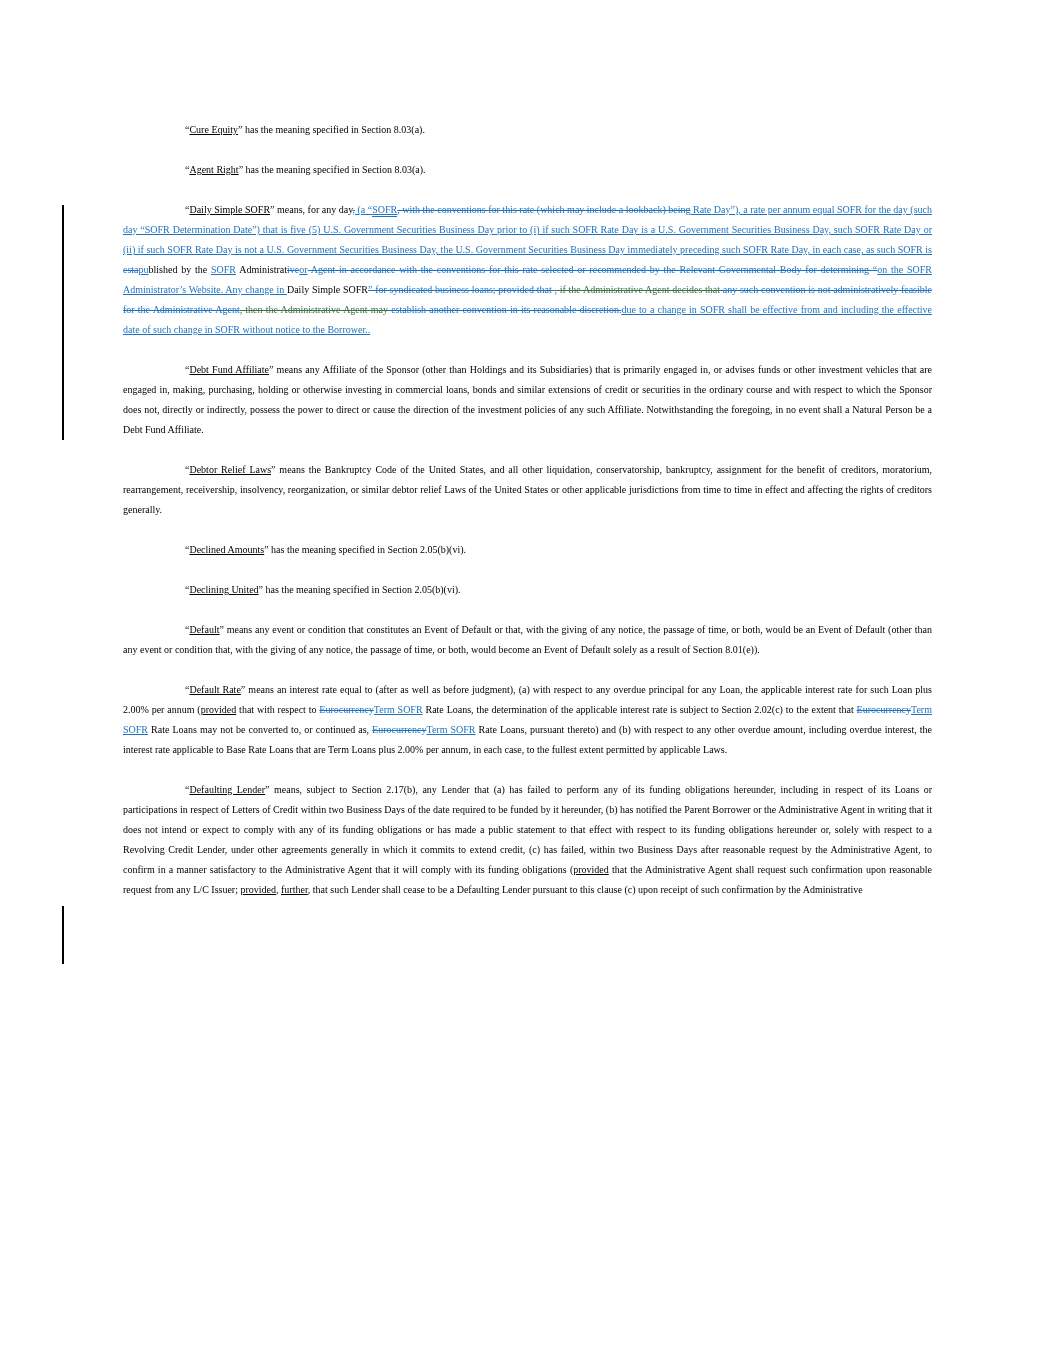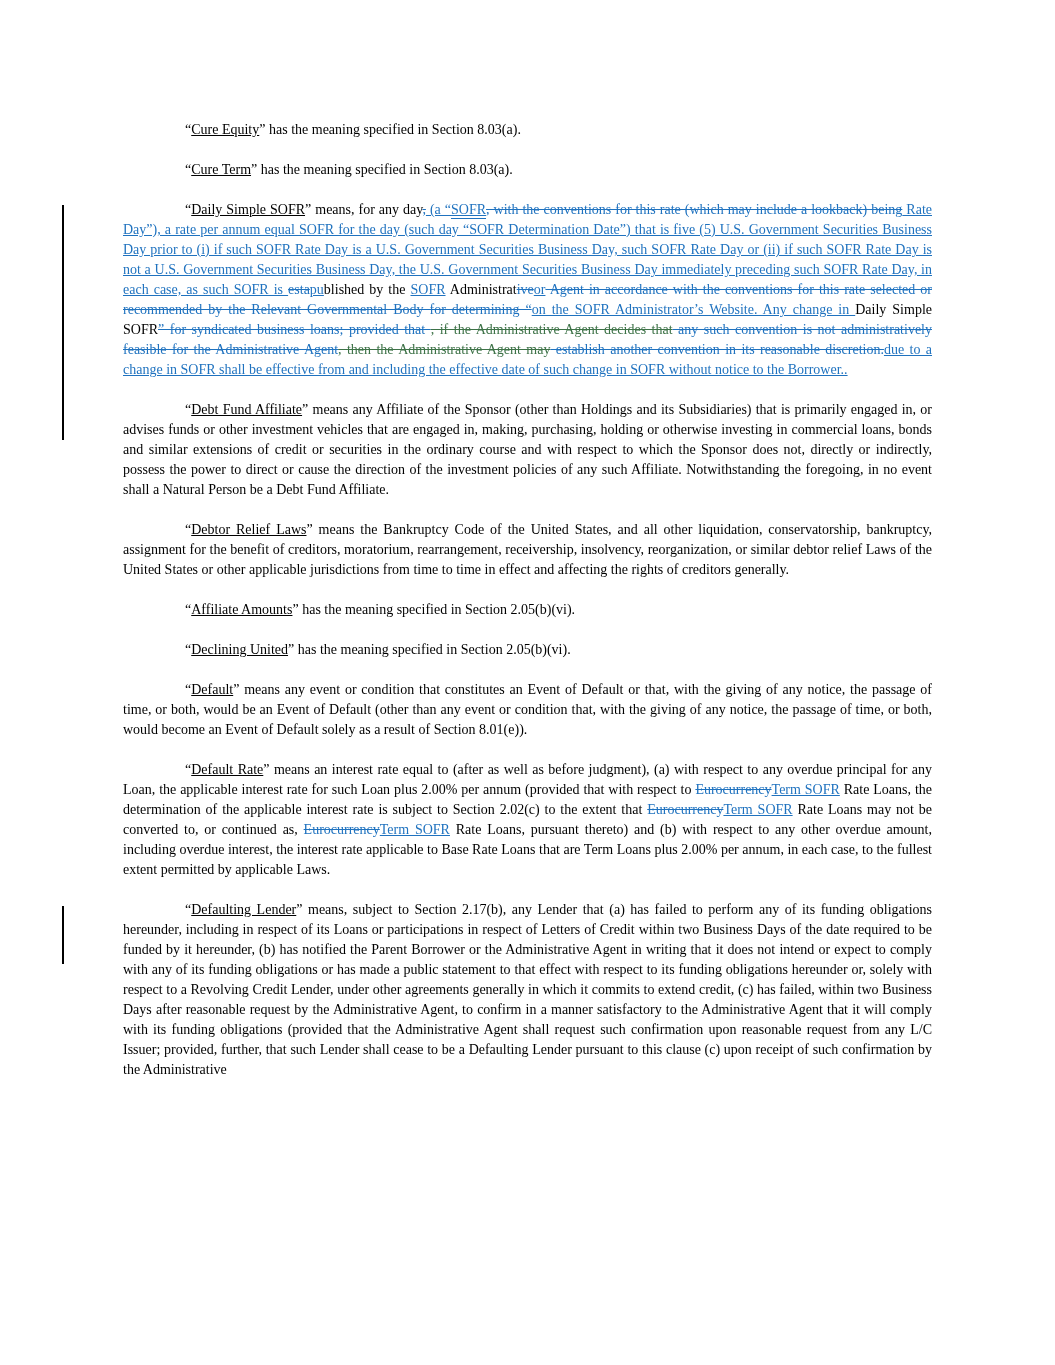--- a/index.html
+++ b/index.html
@@ -10,28 +10,28 @@
     font-family:"Liberation Serif", serif;
     color:#000000;
     overflow:hidden;
   }
   .content{
     position:absolute;
     left:123px;top:120px;width:809px;
   }
   .para{
     margin:0 0 20px 0;
-    font-size:14px;
+    font-size:10px;
     line-height:20px;
     text-align:justify;
     text-indent:62px;
   }
   .r-n{}
   .r-term{text-decoration:underline;}
-  .r-u{}
+  .r-u{text-decoration:underline;}
   .r-ins{color:var(--ins,#1f72bf);text-decoration:underline;}
   .r-insterm{
     color:var(--ins,#1f72bf);
     text-decoration:underline;
     border-bottom:1px solid var(--ins,#1f72bf);
     padding-bottom:1px;
   }
   .r-delb{color:var(--delb,#1f72bf);text-decoration:line-through;}
   .r-delg{color:var(--delg,#3d7247);text-decoration:line-through;}
   .change-bar{
@@ -42,23 +42,23 @@
 </style>
 </head>
 <body>
 
 <div class="page">
   <div class="change-bar" style="top: 205px; height: 235px; background: rgb(0, 0, 0);"></div>
   <div class="change-bar" style="top: 906px; height: 58px; background: rgb(0, 0, 0);"></div>
 
   <div class="content">
     <p class="para"><span class="r-n">“</span><span class="r-term">Cure Equity</span><span class="r-n">” has the meaning specified in Section 8.03(a).</span></p>
-    <p class="para"><span class="r-n">“</span><span class="r-term">Cure Term</span><span class="r-n">” has the meaning specified in Section 8.03(a).</span></p>
+    <p class="para"><span class="r-n">“</span><span class="r-term">Agent Right</span><span class="r-n">” has the meaning specified in Section 8.03(a).</span></p>
     <p class="para"><span class="r-n">“</span><span class="r-term">Daily Simple SOFR</span><span class="r-n">” means, for any day</span><span class="r-delb">,</span><span class="r-ins"> (a “</span><span class="r-insterm">SOFR</span><span class="r-delb">, with the conventions for this rate (which may include a lookback) being</span><span class="r-ins"> Rate Day”), a rate per annum equal SOFR for the day (such day “SOFR Determination Date”) that is five (5) U.S. Government Securities Business Day prior to (i) if such SOFR Rate Day is a U.S. Government Securities Business Day, such SOFR Rate Day or (ii) if such SOFR Rate Day is not a U.S. Government Securities Business Day, the U.S. Government Securities Business Day immediately preceding such SOFR Rate Day, in each case, as such SOFR is </span><span class="r-delb">esta</span><span class="r-ins">pu</span><span class="r-n">blished by the </span><span class="r-ins">SOFR</span><span class="r-n"> Administrat</span><span class="r-delb">ive</span><span class="r-ins">or</span><span class="r-delb"> Agent in accordance with the conventions for this rate selected or recommended by the Relevant Governmental Body for determining “</span><span class="r-ins">on the SOFR Administrator’s Website.  Any change in </span><span class="r-n">Daily Simple SOFR</span><span class="r-delb">” for syndicated business loans; provided that </span><span class="r-delg">, if the Administrative Agent decides that</span><span class="r-delb"> any such convention is not administratively feasible for the Administrative Agent</span><span class="r-delg">, then the Administrative Agent may</span><span class="r-delb"> establish another convention in its reasonable discretion.</span><span class="r-ins">due to a change in SOFR shall be effective from and including the effective date of such change in SOFR without notice to the Borrower..</span></p>
     <p class="para"><span class="r-n">“</span><span class="r-term">Debt Fund Affiliate</span><span class="r-n">” means any Affiliate of the Sponsor (other than Holdings and its Subsidiaries) that is primarily engaged in, or advises funds or other investment vehicles that are engaged in, making, purchasing, holding or otherwise investing in commercial loans, bonds and similar extensions of credit or securities in the ordinary course and with respect to which the Sponsor does not, directly or indirectly, possess the power to direct or cause the direction of the investment policies of any such Affiliate.  Notwithstanding the foregoing, in no event shall a Natural Person be a Debt Fund Affiliate.</span></p>
     <p class="para"><span class="r-n">“</span><span class="r-term">Debtor Relief Laws</span><span class="r-n">” means the Bankruptcy Code of the United States, and all other liquidation, conservatorship, bankruptcy, assignment for the benefit of creditors, moratorium, rearrangement, receivership, insolvency, reorganization, or similar debtor relief Laws of the United States or other applicable jurisdictions from time to time in effect and affecting the rights of creditors generally.</span></p>
-    <p class="para"><span class="r-n">“</span><span class="r-term">Affiliate Amounts</span><span class="r-n">” has the meaning specified in Section 2.05(b)(vi).</span></p>
+    <p class="para"><span class="r-n">“</span><span class="r-term">Declined Amounts</span><span class="r-n">” has the meaning specified in Section 2.05(b)(vi).</span></p>
     <p class="para"><span class="r-n">“</span><span class="r-term">Declining United</span><span class="r-n">” has the meaning specified in Section 2.05(b)(vi).</span></p>
     <p class="para"><span class="r-n">“</span><span class="r-term">Default</span><span class="r-n">” means any event or condition that constitutes an Event of Default or that, with the giving of any notice, the passage of time, or both, would be an Event of Default (other than any event or condition that, with the giving of any notice, the passage of time, or both, would become an Event of Default solely as a result of Section 8.01(e)).</span></p>
     <p class="para"><span class="r-n">“</span><span class="r-term">Default Rate</span><span class="r-n">” means an interest rate equal to (after as well as before judgment), (a) with respect to any overdue principal for any Loan, the applicable interest rate for such Loan plus 2.00% per annum (</span><span class="r-u">provided</span><span class="r-n"> that with respect to </span><span class="r-delb">Eurocurrency</span><span class="r-ins">Term SOFR</span><span class="r-n"> Rate Loans, the determination of the applicable interest rate is subject to Section 2.02(c) to the extent that </span><span class="r-delb">Eurocurrency</span><span class="r-ins">Term SOFR</span><span class="r-n"> Rate Loans may not be converted to, or continued as, </span><span class="r-delb">Eurocurrency</span><span class="r-ins">Term SOFR</span><span class="r-n"> Rate Loans, pursuant thereto) and (b) with respect to any other overdue amount, including overdue interest, the interest rate applicable to Base Rate Loans that are Term Loans plus 2.00% per annum, in each case, to the fullest extent permitted by applicable Laws.</span></p>
     <p class="para"><span class="r-n">“</span><span class="r-term">Defaulting Lender</span><span class="r-n">” means, subject to Section 2.17(b), any Lender that (a) has failed to perform any of its funding obligations hereunder, including in respect of its Loans or participations in respect of Letters of Credit within two Business Days of the date required to be funded by it hereunder, (b) has notified the Parent Borrower or the Administrative Agent in writing that it does not intend or expect to comply with any of its funding obligations or has made a public statement to that effect with respect to its funding obligations hereunder or, solely with respect to a Revolving Credit Lender, under other agreements generally in which it commits to extend credit, (c) has failed, within two Business Days after reasonable request by the Administrative Agent, to confirm in a manner satisfactory to the Administrative Agent that it will comply with its funding obligations (</span><span class="r-u">provided</span><span class="r-n"> that the Administrative Agent shall request such confirmation upon reasonable request from any L/C Issuer; </span><span class="r-u">provided</span><span class="r-n">, </span><span class="r-u">further</span><span class="r-n">, that such Lender shall cease to be a Defaulting Lender pursuant to this clause (c) upon receipt of such confirmation by the Administrative</span></p>
   </div>
 </div>
 
 </body></html>

